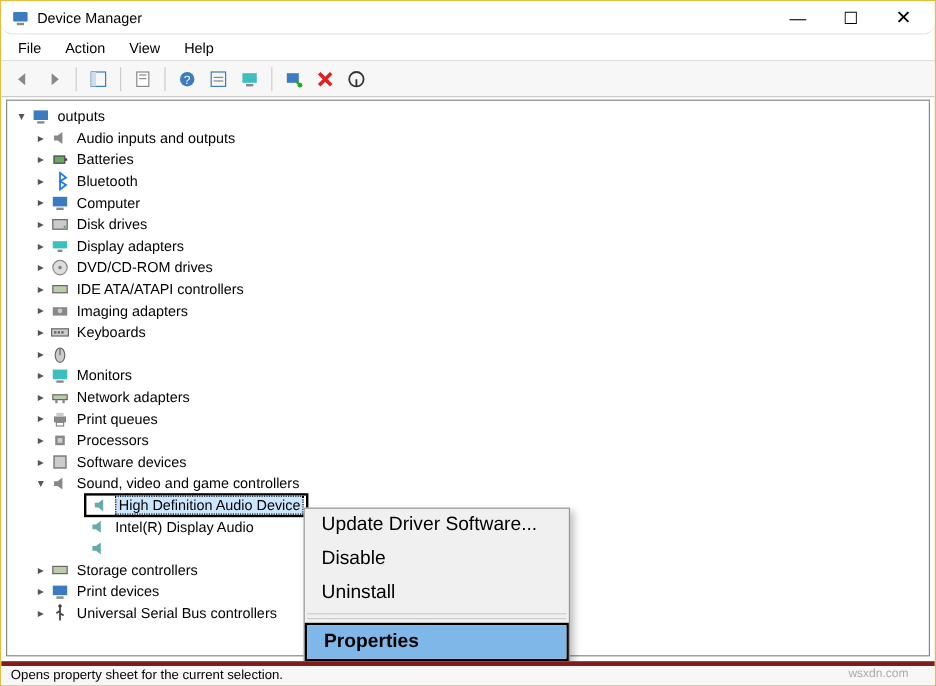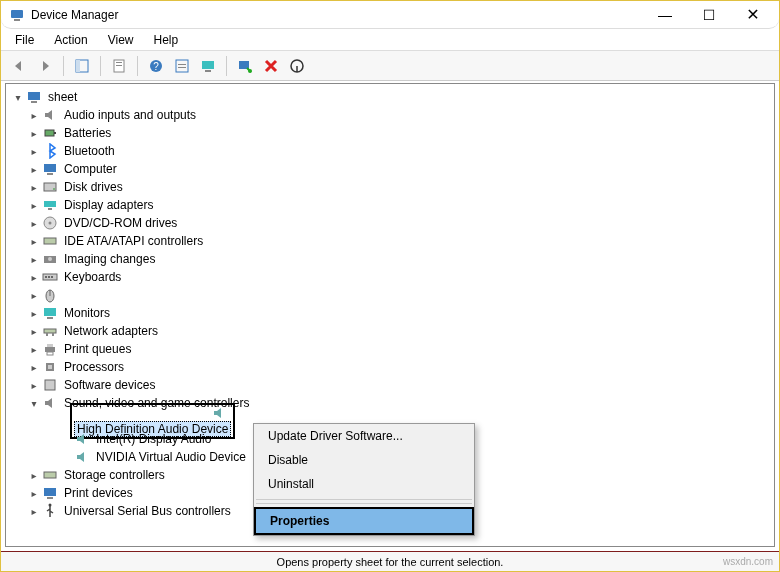--- a/index.html
+++ b/index.html
@@ -73,32 +73,32 @@
   .selected .label { background:#cde6ff; border:1px dotted #000; padding:0 2px; }
   .hilite-box { border:2px solid #000; display:inline-block; }
   .context {
     position:absolute;
     left:252px; top:422px;
     width:222px;
     background:#f0f0f0;
     border:1px solid #999;
     box-shadow: 3px 3px 6px rgba(0,0,0,.25);
   }
-  .ctx-item { padding:5px 14px; font-size:12px; }
+  .ctx-item { padding:5px 14px; font-size:16px; }
   .ctx-sep { height:1px; background:#ccc; margin:3px 2px; }
   .ctx-hl { background:#7fb8e8; }
   .ctx-hl-box { border:2px solid #000; }
   .statusbar {
     position:absolute; left:0; right:0; bottom:0;
-    height:20px; border-top:1px solid #7f1d1d;
+    height:20px; border-top:4px solid #7f1d1d;
     padding:2px 8px; font-size:11px; background:#f7f7f7;
-    display:flex; align-items:center;justify-content:center;
+    display:flex; align-items:center;
   }
   .watermark {
-    position:absolute; right:6px; bottom:4px;
+    position:absolute; right:22px; bottom:4px;
     font-size:10px; color:#aaa;
   }
   
   .ic-comp { fill:#3b7bbf; }
 </style>
 </head>
 <body>
 
 <div class="titlebar">
   <span class="icon">
@@ -189,21 +189,21 @@
 
 <div class="tree">
   <div class="node lvl0">
     <span class="exp">▾</span>
     <span class="nicon">
         <svg viewBox="0 0 16 16">
           <rect x="2" y="3" width="12" height="8" class="ic-comp"></rect>
           <rect x="5" y="12" width="6" height="2" fill="#888"></rect>
         </svg>
       </span>
-    <span class="label">sheet</span>
+    <span class="label">outputs</span>
   </div>
 
   <div class="node lvl1">
       <span class="exp">▸</span>
       <span class="nicon">
         <svg viewBox="0 0 16 16">
           <path d="M3 6h3l4-3v10l-4-3H3z" fill="#888"></path>
         </svg>
       </span>
       <span class="label">Audio inputs and outputs</span>
@@ -277,21 +277,21 @@
       <span class="label">IDE ATA/ATAPI controllers</span>
     </div>
   <div class="node lvl1">
       <span class="exp">▸</span>
       <span class="nicon">
         <svg viewBox="0 0 16 16">
           <rect x="2" y="5" width="12" height="7" fill="#888"></rect>
           <circle cx="8" cy="8" r="2" fill="#ccc"></circle>
         </svg>
       </span>
-      <span class="label">Imaging changes</span>
+      <span class="label">Imaging adapters</span>
     </div>
   <div class="node lvl1">
       <span class="exp">▸</span>
       <span class="nicon">
         <svg viewBox="0 0 16 16">
           <rect x="1" y="5" width="14" height="6" fill="#ccc" stroke="#666"></rect>
           <rect x="3" y="7" width="2" height="2" fill="#666"></rect>
           <rect x="6" y="7" width="2" height="2" fill="#666"></rect>
           <rect x="9" y="7" width="2" height="2" fill="#666"></rect>
         </svg>
@@ -364,21 +364,21 @@
       <span class="nicon">
         <svg viewBox="0 0 16 16">
           <path d="M3 6h3l4-3v10l-4-3H3z" fill="#888"></path>
         </svg>
       </span>
       <span class="label">Sound, video and game controllers</span>
     </div>
 
   <div class="node lvl2 selected" style="margin-left:-2px;">
     <span class="exp"></span>
-    <span class="hilite-box" style="display:flex;align-items:flex-end;padding:0 2px;flex-direction:column;">
+    <span class="hilite-box" style="display:flex;align-items:flex-start;padding:0 2px;">
       <span class="nicon">
           <svg viewBox="0 0 16 16">
             <path d="M3 6h3l4-3v10l-4-3H3z" fill="#6aa"></path>
           </svg>
         </span>
       <span class="label">High Definition Audio Device</span>
     </span>
   </div>
   <div class="node lvl2">
       <span class="exp"></span>
@@ -389,21 +389,20 @@
       </span>
       <span class="label">Intel(R) Display Audio</span>
     </div>
   <div class="node lvl2">
       <span class="exp"></span>
       <span class="nicon">
         <svg viewBox="0 0 16 16">
           <path d="M3 6h3l4-3v10l-4-3H3z" fill="#6aa"></path>
         </svg>
       </span>
-      <span class="label">NVIDIA Virtual Audio Device</span>
     </div>
 
   <div class="node lvl1">
       <span class="exp">▸</span>
       <span class="nicon">
         <svg viewBox="0 0 16 16">
           <rect x="2" y="5" width="12" height="6" fill="#bca" stroke="#666"></rect>
         </svg>
       </span>
       <span class="label">Storage controllers</span>

